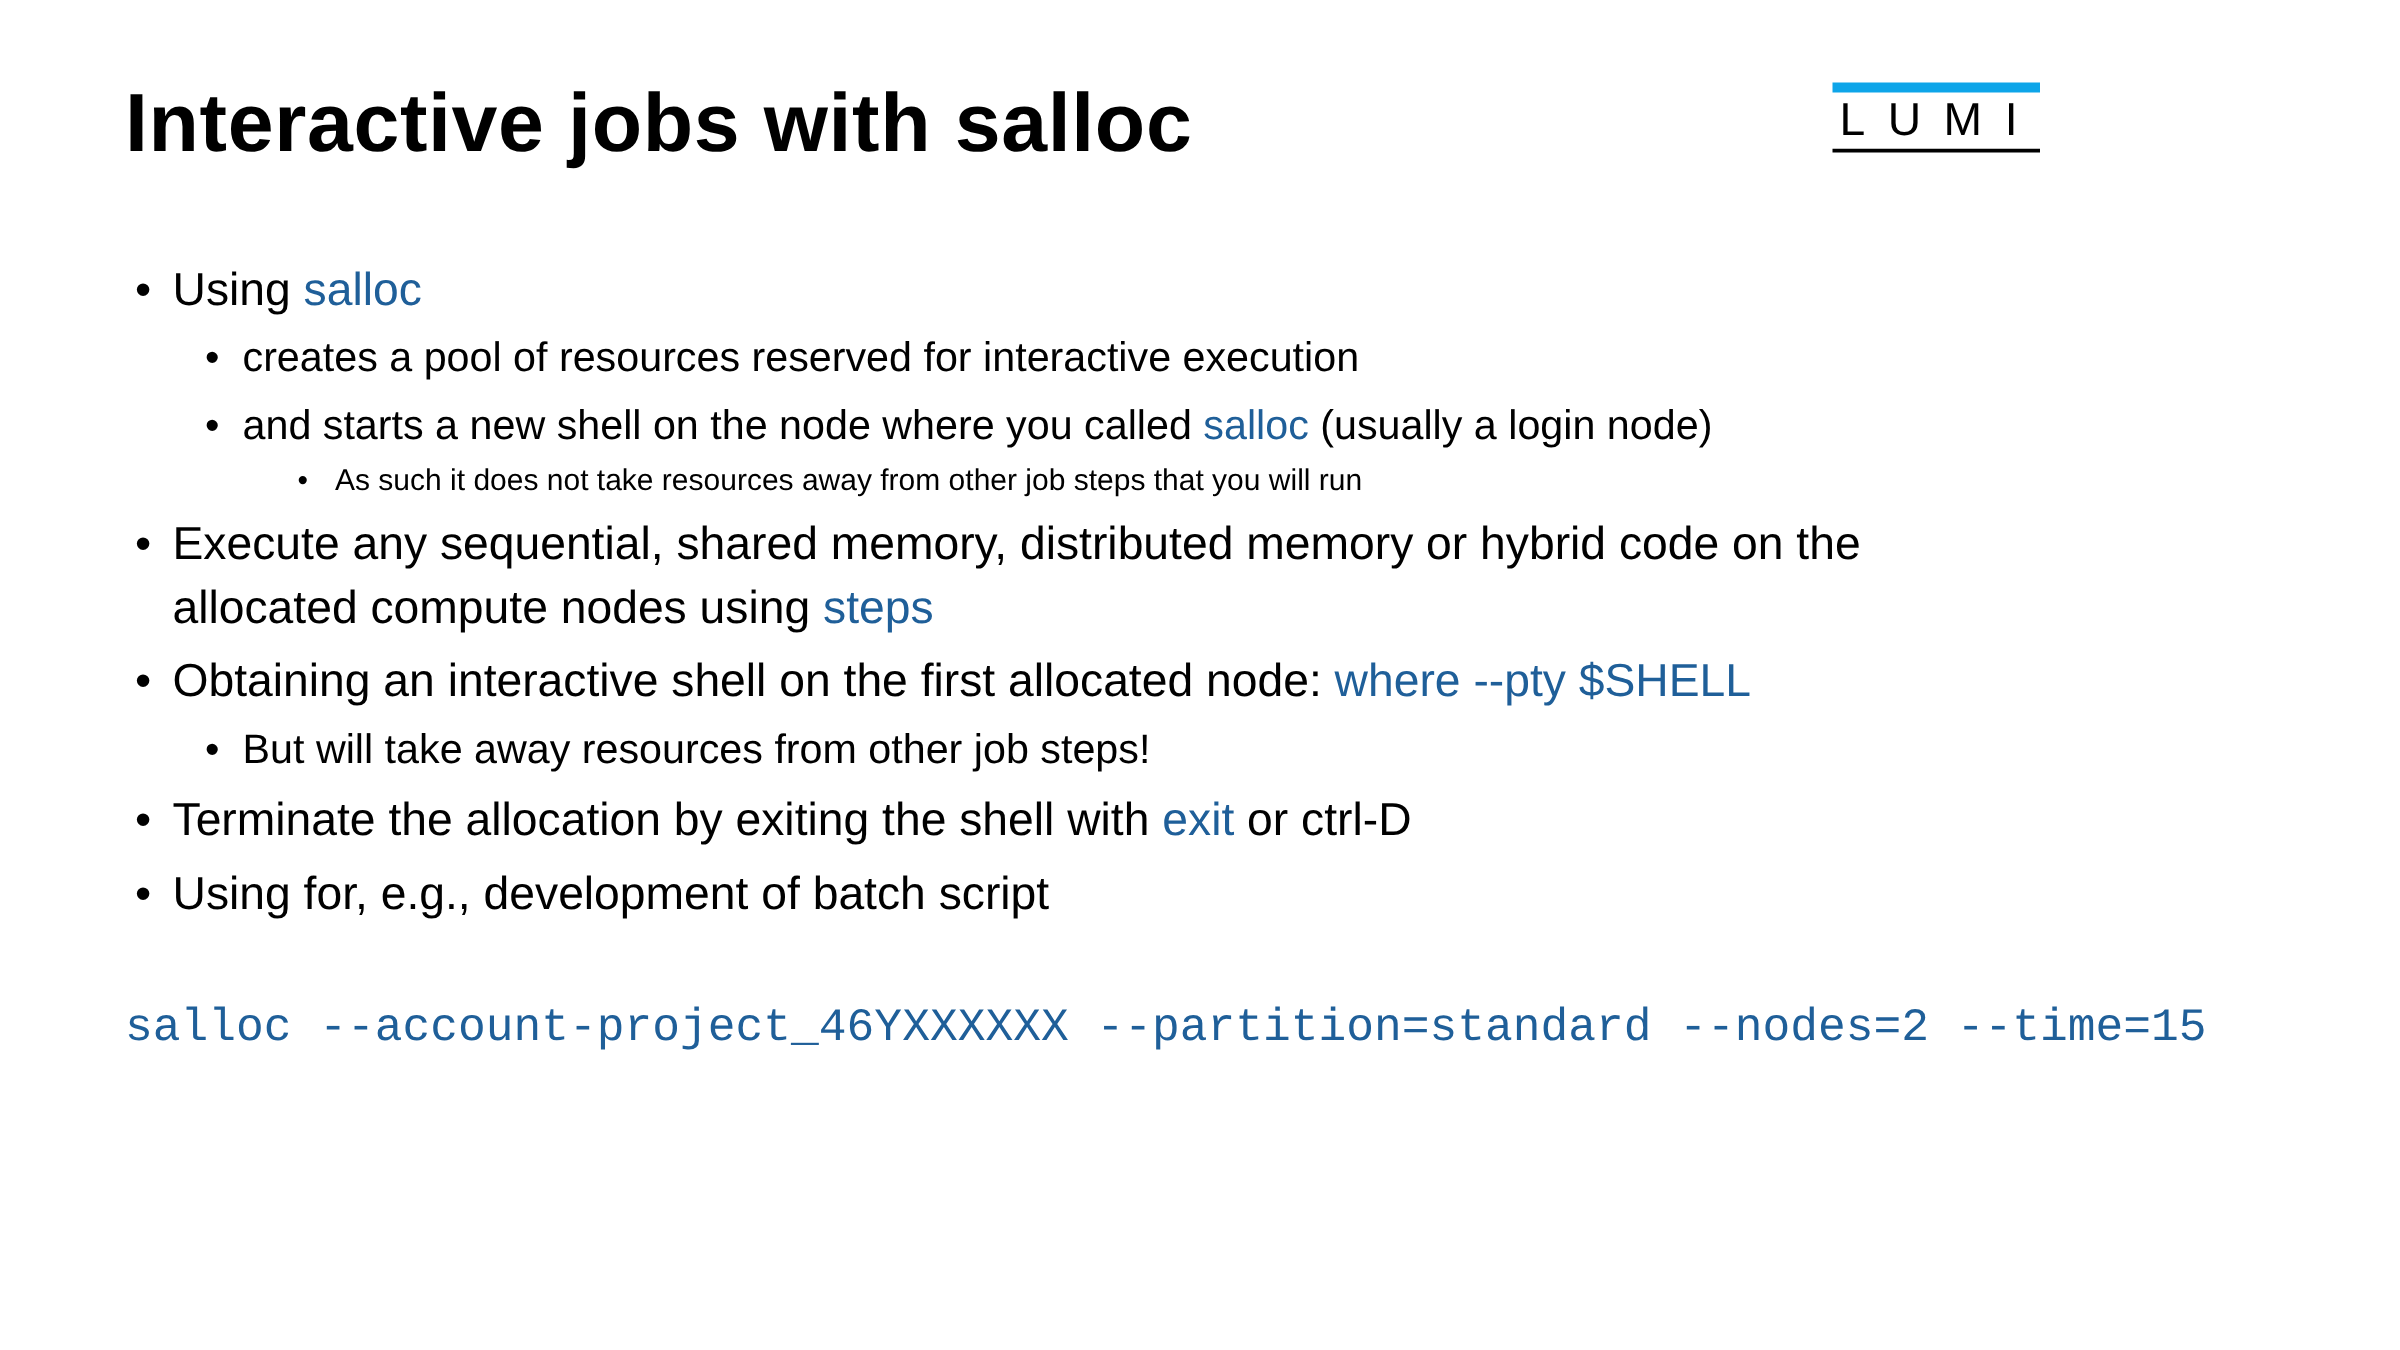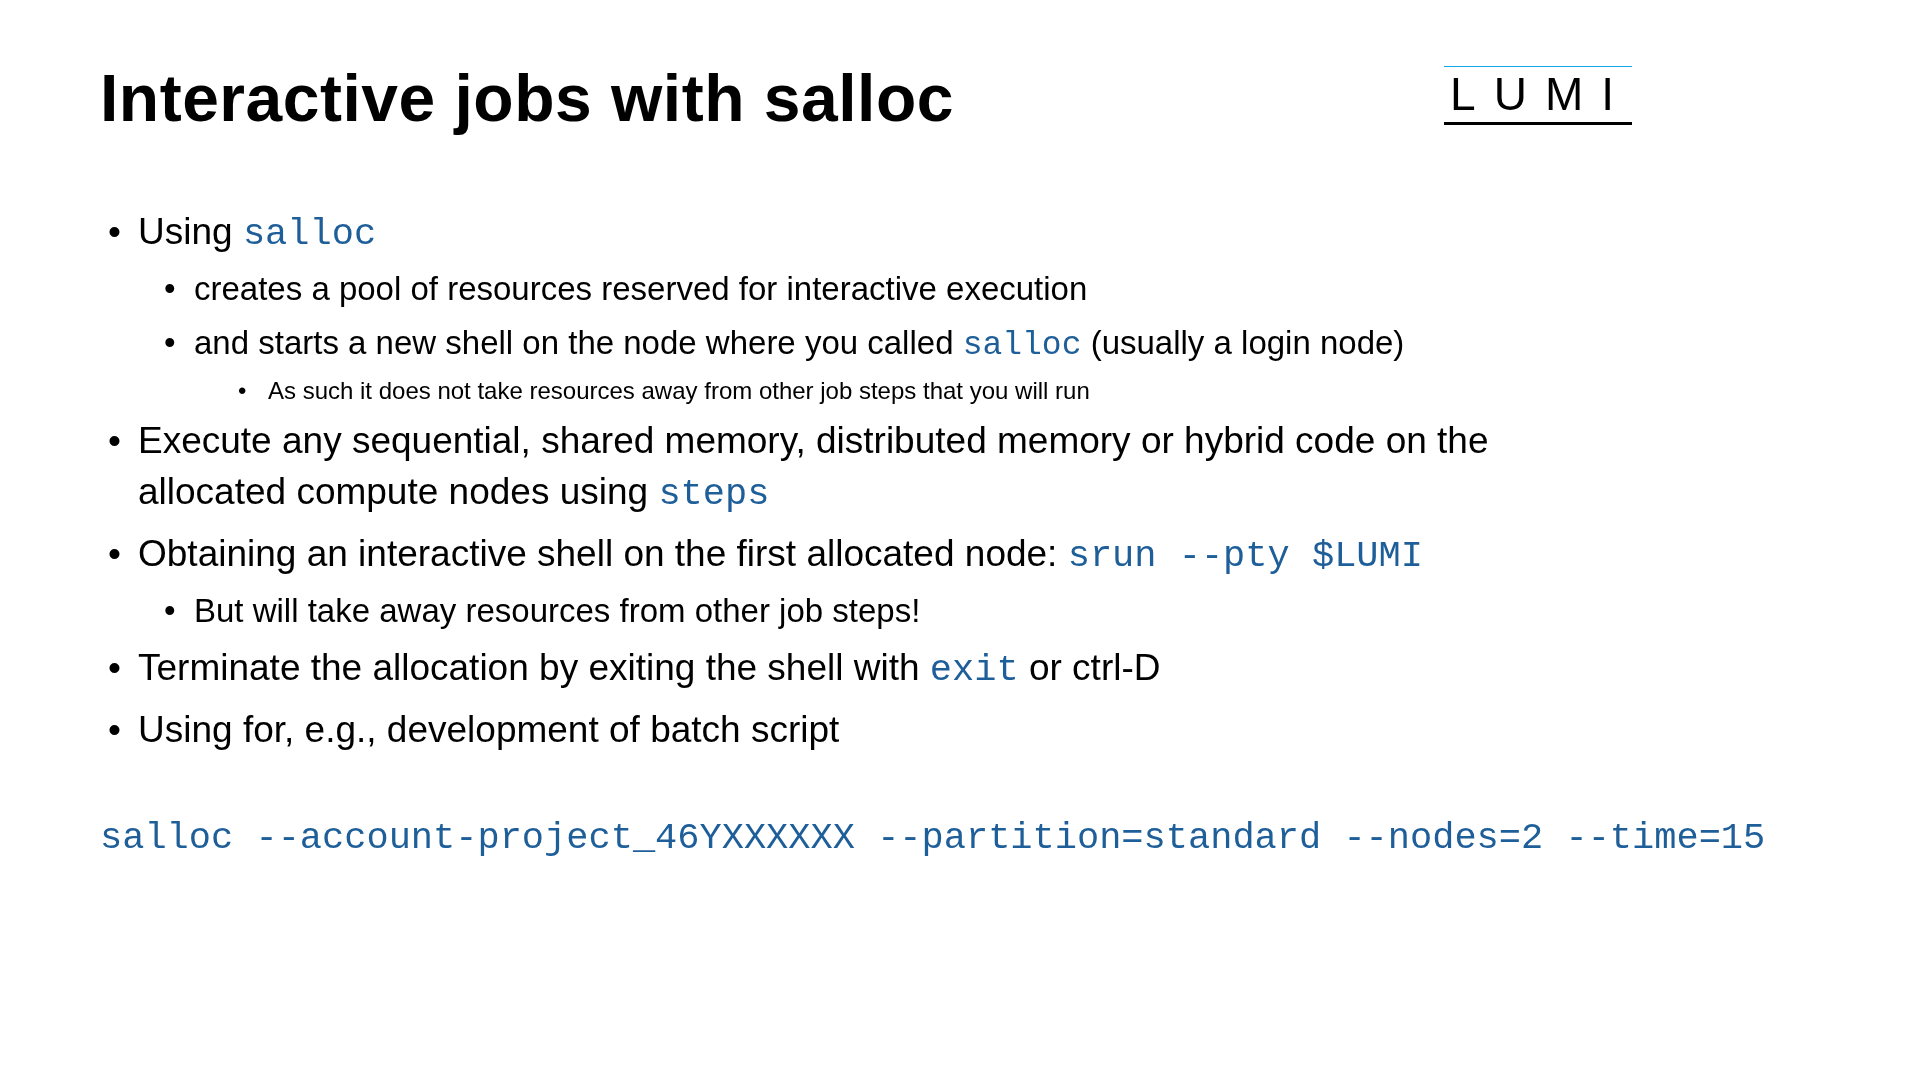--- a/index.html
+++ b/index.html
@@ -1,28 +1,28 @@
 <!DOCTYPE html>
 <html><head>
 <meta charset="utf-8">
 <style>
   * { margin: 0; padding: 0; box-sizing: border-box; }
   html, body { width: 1920px; height: 1080px; background: #fff; font-family: "Segoe UI", "Helvetica Neue", Arial, sans-serif; color: #000; }
   .slide { width: 1688px; height: 1080px; padding: 60px 56px 60px 100px; position: relative; }
   .header { display: flex; justify-content: space-between; align-items: flex-start; margin-bottom: 70px; }
   .title { font-size: 66px; font-weight: 700; letter-spacing: 0.5px; }
-  .logo { font-size: 46px; font-weight: 400; letter-spacing: 18px; border-top: 1px solid #0ea5e9; border-bottom: 3px solid #000; padding: 2px 0 2px 6px; line-height: 1.1; margin-top: 6px; }
+  .logo { font-size: 37px; font-weight: 400; letter-spacing: 18px; border-top: 8px solid #0ea5e9; border-bottom: 3px solid #000; padding: 2px 0 2px 6px; line-height: 1.1; margin-top: 6px; }
   .content { font-size: 37px; line-height: 1.38; }
   ul { list-style: none; }
   li { position: relative; padding-left: 38px; margin-bottom: 8px; }
   li::before { content: "•"; position: absolute; left: 8px; top: 0; }
   ul ul { margin-top: 6px; }
   ul ul li { font-size: 33px; padding-left: 38px; margin-left: 18px; }
   ul ul ul li { font-size: 24px; margin-left: 36px; }
-  .code { font-family: Liberation Mono, monospace; color: #1f5f99; text-align: center; }
+  .code { font-family: Liberation Sans, sans-serif; color: #1f5f99; text-align: center; }
   .cmdline { font-family: "Consolas", "Menlo", "Courier New", monospace; color: #1f5f99; font-size: 37px; margin-top: 58px; white-space: pre; }
 </style>
 </head>
 <body>
 
 <div class="slide">
   <div class="header">
     <h1 class="title">Interactive jobs with salloc</h1>
     <div class="logo">LUMI</div>
   </div>
@@ -38,21 +38,21 @@
             <ul>
               <li>As such it does not take resources away from other job steps that you will run</li>
             </ul>
           </li>
         </ul>
       </li>
       <li>
         <span>Execute any sequential, shared memory, distributed memory or hybrid code on the allocated compute nodes using </span><span class="code">steps</span>
       </li>
       <li>
-        <span>Obtaining an interactive shell on the first allocated node: </span><span class="code">srun --pty $LUMI</span>
+        <span>Obtaining an interactive shell on the first allocated node: </span><span class="code">where --pty $SHELL</span>
         <ul>
           <li>But will take away resources from other job steps!</li>
         </ul>
       </li>
       <li>
         <span>Terminate the allocation by exiting the shell with </span><span class="code">exit</span><span> or ctrl-D</span>
       </li>
       <li>Using for, e.g., development of batch script</li>
     </ul>
 

